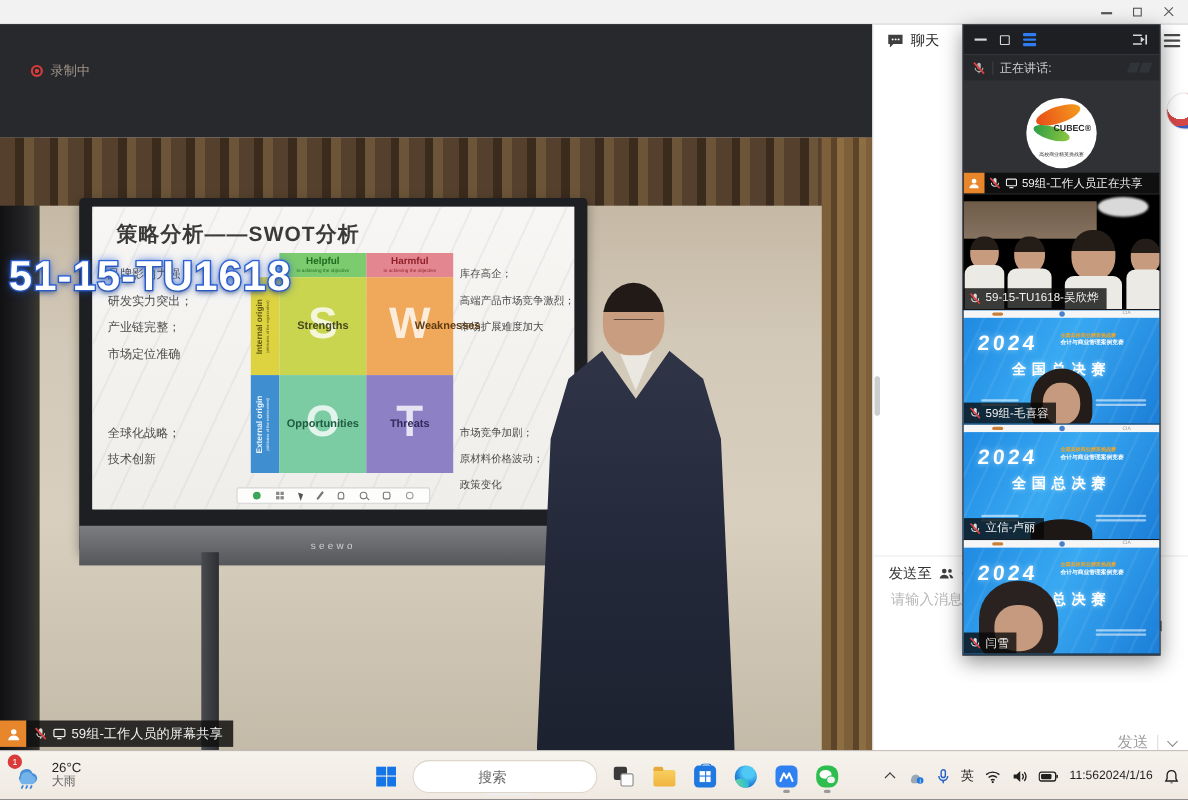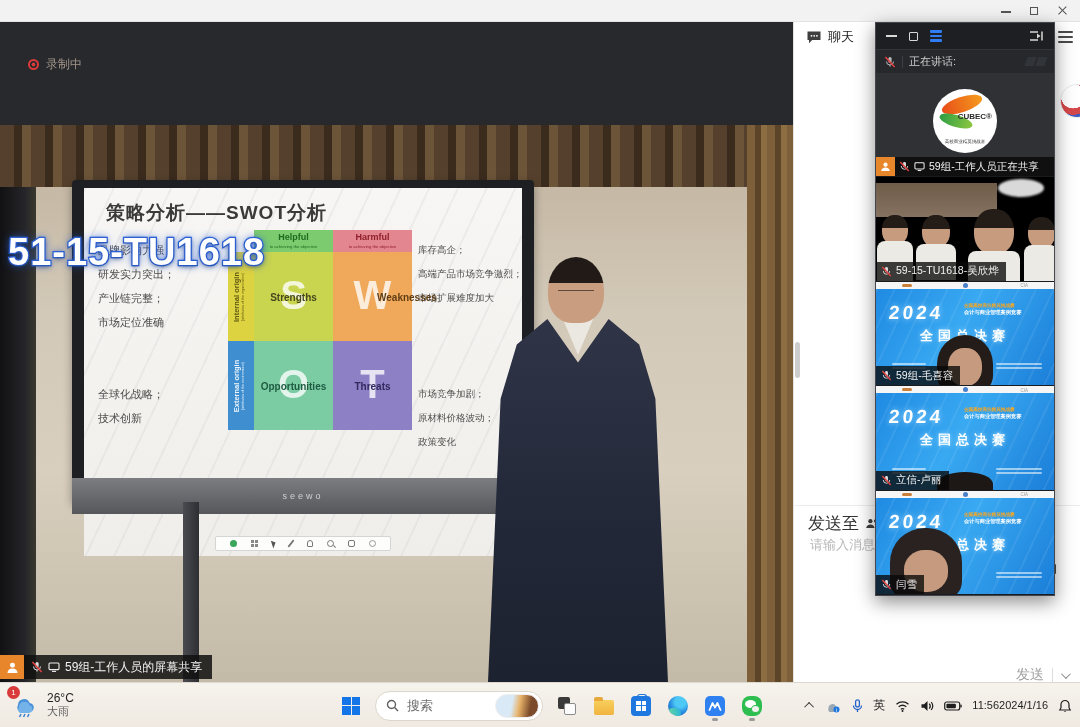--- a/index.html
+++ b/index.html
@@ -23,21 +23,21 @@
 
   .video{position:absolute;left:0;top:103px;width:793px;height:557px;overflow:hidden;
     background:linear-gradient(180deg,#bfb19c 0%,#d3c9b8 34%,#d8cfbe 62%,#c4baa8 100%);}
   .curtain-top{position:absolute;left:0;top:0;width:100%;height:62px;
     background:repeating-linear-gradient(90deg,#54402c 0 14px,#3a2b1d 14px 22px,#6b5438 22px 31px);}
   .curtain-right{position:absolute;right:0;top:0;width:46px;height:100%;
     background:repeating-linear-gradient(90deg,#7d5f39 0 8px,#5c4428 8px 14px,#8d6d42 14px 20px);}
   .edge-dark{position:absolute;left:0;top:0;width:36px;height:100%;background:linear-gradient(90deg,#111113,#26262a 70%,#3a392f);}
 
   .tv{position:absolute;left:72px;top:55px;width:462px;height:322px;background:#1e1f22;border-radius:4px;box-shadow:0 4px 10px rgba(0,0,0,.35);}
-  .tv-screen{position:absolute;left:12px;top:8px;width:438px;height:368px;background:#f6f5f2;overflow:hidden;
+  .tv-screen{position:absolute;left:12px;top:8px;width:438px;height:275px;background:#f6f5f2;overflow:hidden;
     background-image:repeating-linear-gradient(115deg,rgba(190,190,195,.18) 0 2px,transparent 2px 26px),linear-gradient(180deg,#f7f6f4,#efeeea);}
   .tv-strip{position:absolute;left:0;right:0;top:298px;height:36px;background:linear-gradient(#7c7d81,#56575b);display:flex;align-items:center;justify-content:center;}
   .tv-brand{font-size:9px;letter-spacing:3px;color:#cfd0d4;}
   .tv-leg{position:absolute;top:377px;width:16px;height:180px;background:linear-gradient(90deg,#4a4b50,#2e2f33);}
   .leg-l{left:183px;} .leg-r{left:506px;}
 
   
   .slide-title{position:absolute;left:22px;top:12px;font-size:19px;font-weight:bold;color:#3a3a3a;letter-spacing:1px;}
   .pts{position:absolute;font-size:11px;color:#4c4c4c;line-height:24px;white-space:nowrap;}
   .pts-lt{left:14px;top:50px;} .pts-lb{left:14px;top:194px;}
@@ -89,21 +89,21 @@
   
   .chat{position:absolute;left:793px;top:22px;width:287px;height:660px;background:#fff;border-left:1px solid #e2e2e2;}
   .chat-head{position:absolute;left:12px;top:6px;display:flex;align-items:center;gap:6px;font-size:13px;color:#262626;}
   .chat-menu{position:absolute;left:264px;top:9px;width:15px;height:12px;display:flex;flex-direction:column;justify-content:space-between;cursor:pointer;}
   .chat-menu i{display:block;height:2px;background:#4a4a4a;border-radius:1px;}
   .chat-scroll{position:absolute;left:1px;top:320px;width:5px;height:36px;border-radius:3px;background:#cdcdcd;}
   .chat-avatar{position:absolute;left:266px;top:62px;width:34px;height:34px;border-radius:50%;border:1px solid #e8e8e8;
     background:radial-gradient(circle at 38% 35%,#fff 0 42%,#d5484a 43% 64%,#3b5bc0 65% 100%);}
   .chat-horn{position:absolute;left:250px;top:541px;}
   .chat-divider{position:absolute;left:0;right:0;top:483px;height:1px;background:#ececec;}
-  .sendto{position:absolute;left:14px;top:490px;display:flex;align-items:center;gap:6px;font-size:17px;color:#333;cursor:pointer;}
+  .sendto{position:absolute;left:14px;top:490px;display:flex;align-items:center;gap:6px;font-size:13px;color:#333;cursor:pointer;}
   .chat-input{position:absolute;left:14px;top:514px;width:150px;border:none;outline:none;font-size:13px;color:#333;background:transparent;}
   .chat-input::placeholder{color:#b8b8b8;}
   .send-row{position:absolute;right:12px;top:644px;display:flex;align-items:center;gap:8px;}
   .send-btn{font-size:14px;color:#9e9e9e;cursor:pointer;}
   .send-sep{width:1px;height:14px;background:#ddd;}
   .chev-down{width:7px;height:7px;border-right:1.6px solid #8a8a8a;border-bottom:1.6px solid #8a8a8a;transform:rotate(45deg) translateY(-2px);cursor:pointer;}
 
   
   .vpanel{position:absolute;left:875px;top:22px;width:180px;height:574px;background:#232528;border:1px solid #43464c;box-shadow:0 6px 18px rgba(0,0,0,.45);}
   .vp-titlebar{position:absolute;left:0;right:0;top:0;height:26px;background:#1d1f23;display:flex;align-items:center;gap:12px;padding:0 10px;}
@@ -168,21 +168,21 @@
   .weather{position:absolute;left:10px;top:6px;display:flex;align-items:center;gap:7px;cursor:pointer;}
   .w-icon{position:relative;width:30px;height:30px;}
   .w-badge{position:absolute;left:-3px;top:-3px;width:13px;height:13px;border-radius:50%;background:#d93a3a;color:#fff;font-size:8px;display:flex;align-items:center;justify-content:center;z-index:2;}
   .w-temp{font-size:12px;color:#1f1f1f;line-height:14px;}
   .w-cond{font-size:11px;color:#5f5f5f;line-height:13px;}
   .tb-center{position:absolute;left:338px;top:0;height:45px;display:flex;align-items:center;gap:11px;}
   .app-ic{position:relative;width:26px;height:30px;display:flex;align-items:center;justify-content:center;cursor:pointer;}
   .run-dash{position:absolute;left:50%;transform:translateX(-50%);bottom:0;width:6px;height:3px;border-radius:2px;background:#9a9a9a;}
   .win-logo{width:18px;height:18px;display:grid;grid-template-columns:8.5px 8.5px;grid-template-rows:8.5px 8.5px;gap:1px;}
   .win-logo i{background:#1375e8;}
-  .search-pill{width:168px;height:30px;border-radius:16px;background:#fff;border:1px solid #dcd6cc;display:flex;align-items:center;gap:6px;padding:0 3px 0 10px;cursor:text;}
+  .search-pill{width:168px;height:30px;border-radius:16px;background:#fff;border:1px solid #dcd6cc;display:flex;align-items:center;gap:6px;padding:0 3px 0 10px;cursor:text;flex-direction:column;}
   .search-input{flex:1;border:none;outline:none;font-size:13px;color:#5f5f5f;background:transparent;width:60px;}
   .search-input::placeholder{color:#6a6a6a;}
   .search-art{width:44px;height:24px;border-radius:12px;border:1px solid #eee;background:linear-gradient(100deg,#d9e9f6 0 38%,#e8b36a 55%,#7a4a2a 80%);}
   .taskview{width:18px;height:18px;position:relative;}
   .taskview .b1{position:absolute;left:0;top:0;width:12px;height:12px;background:#3a3a3a;border-radius:2px;}
   .taskview .b2{position:absolute;right:0;bottom:0;width:12px;height:12px;background:#fcfcfc;border:1px solid #8a8a8a;border-radius:2px;}
   .folder{position:relative;width:20px;height:15px;background:linear-gradient(#f8cf5e,#f0b43e);border-radius:2px;margin-top:3px;}
   .folder::before{content:"";position:absolute;left:0;top:-3px;width:9px;height:4px;background:#e8a93c;border-radius:2px 2px 0 0;}
   .store{width:20px;height:20px;border-radius:4px;background:#1f77e0;position:relative;display:flex;align-items:center;justify-content:center;}
   .store::before{content:"";position:absolute;top:-2px;left:6px;width:8px;height:5px;border:1.5px solid #1f77e0;border-bottom:none;border-radius:3px 3px 0 0;}

